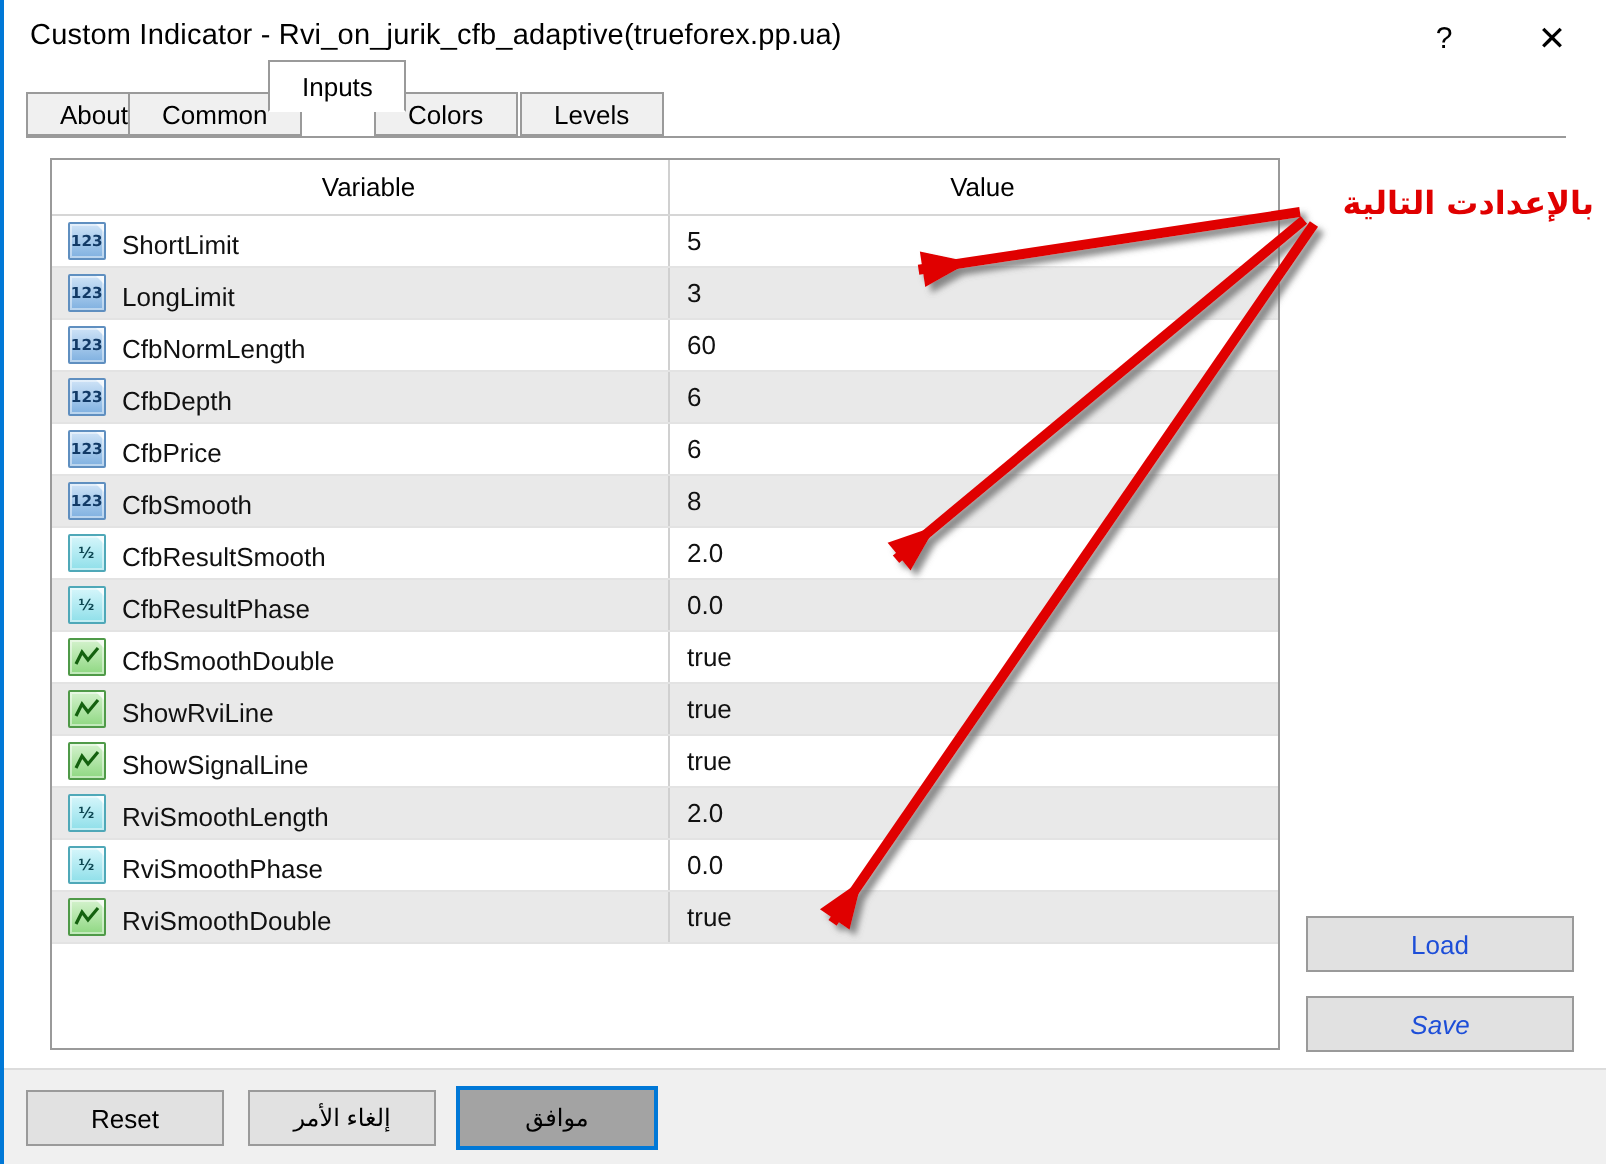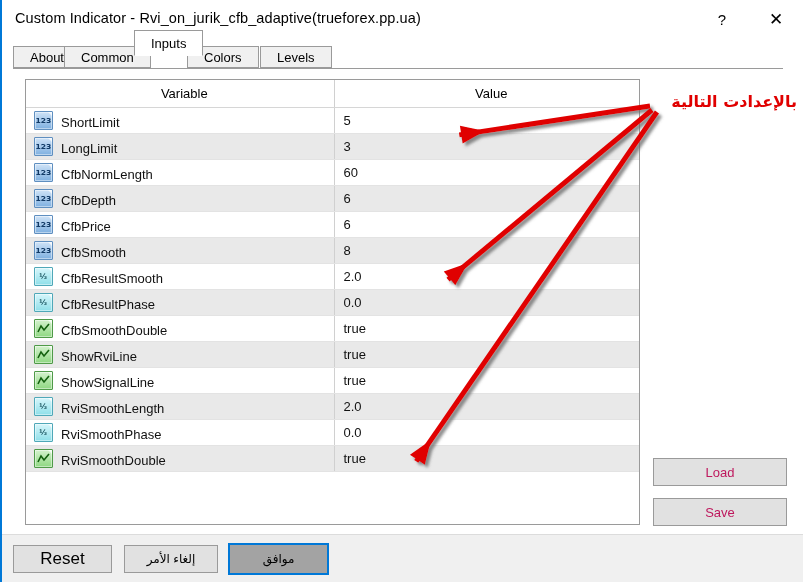--- a/index.html
+++ b/index.html
@@ -111,37 +111,37 @@
     content:"";position:absolute;right:0;top:0;
     border-left:4px solid transparent;
     border-top:4px solid rgba(255,255,255,.7);
   }
 
   
   .side-btn{
     position:absolute;left:651px;width:134px;height:28px;
     background:#e1e1e1;border:1px solid #9a9a9a;
     box-sizing:border-box;
-    font-size:13px;color:#be185d;
+    font-size:13px;color:#1d4ed8;
     display:flex;align-items:center;justify-content:center;
     cursor:default;
   }
   #load-btn{top:458px;}
-  #save-btn{top:498px;}
+  #save-btn{top:498px;font-style:italic;}
 
   
   .bottom{
     position:absolute;left:0;bottom:0;width:803px;height:48px;
     background:#f0f0f0;border-top:1px solid #dcdcdc;
     box-sizing:border-box;
   }
   .bbtn{
     position:absolute;height:28px;
     background:#e1e1e1;border:1px solid #9a9a9a;
-    box-sizing:border-box;font-size:17px;color:#000;
+    box-sizing:border-box;font-size:13px;color:#000;
     display:flex;align-items:center;justify-content:center;
     cursor:default;
   }
   #reset-btn{left:11px;top:10px;width:99px;}
   #cancel-btn{left:122px;top:10px;width:94px;font-size:12px;direction:rtl;}
   #ok-btn{
     left:226px;top:8px;width:101px;height:32px;
     border:2px solid #0078d7;background:#a3a3a3;
     font-size:12px;direction:rtl;
   }

